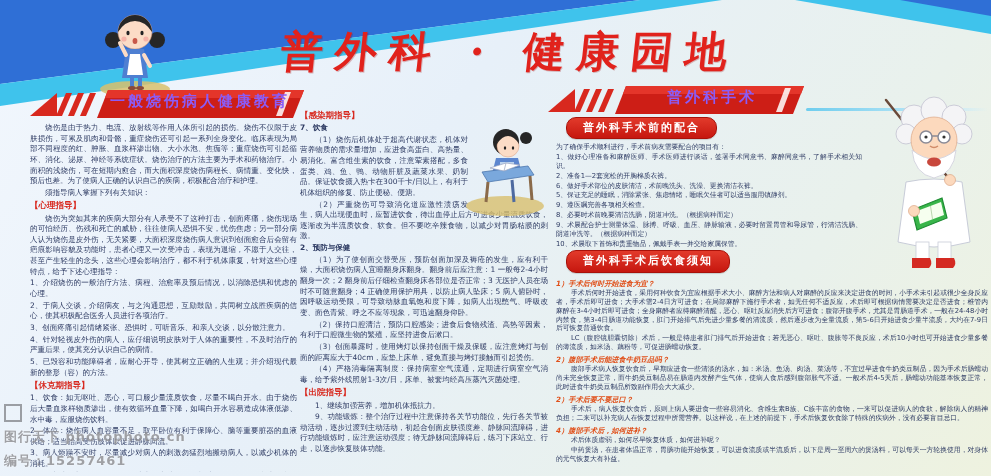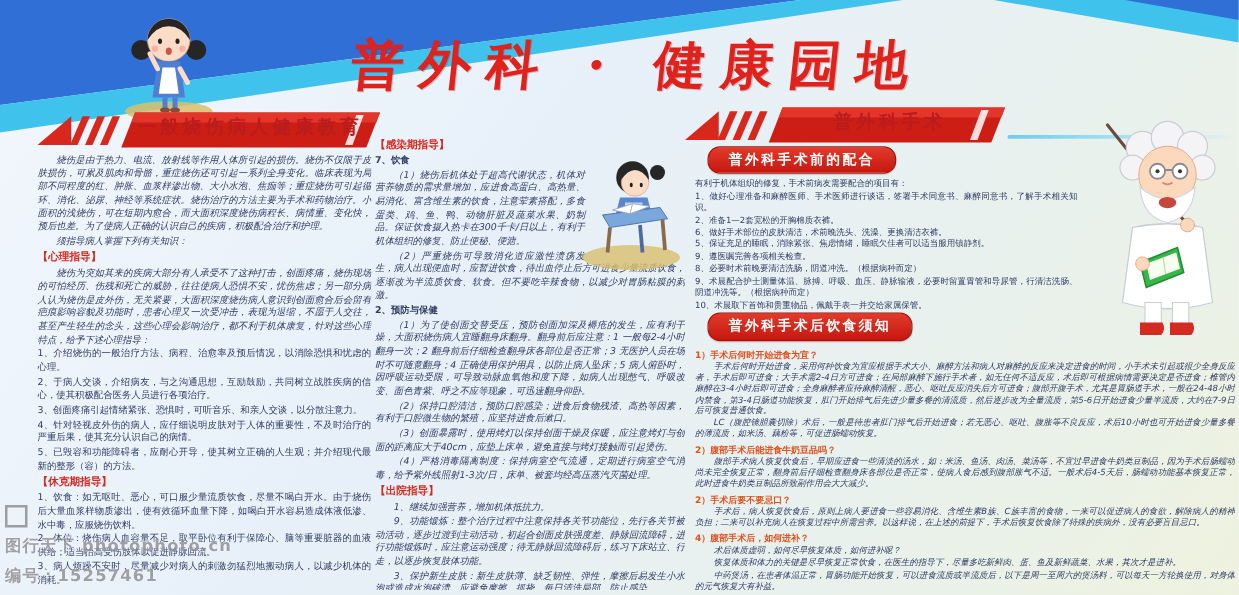--- a/index.html
+++ b/index.html
@@ -18,42 +18,42 @@
   }
   .cartoon{position:absolute;}
   .nurse{left:80px;top:2px;width:110px;height:96px;}
   .study{left:462px;top:112px;width:86px;height:106px;}
   .doctor{left:856px;top:90px;width:134px;height:196px;}
   .ribbon{position:absolute;height:32px;}
   .left-ribbon{left:30px;top:88px;width:280px;}
   .right-ribbon{left:548px;top:84px;width:262px;}
   .ribbon svg{position:absolute;left:0;top:0;}
   .ribbon-label{
-    position:absolute;top:4px;color:#b91c1c;font-weight:bold;font-size:15px;
+    position:absolute;top:4px;color:#8b5cf6;font-weight:bold;font-size:15px;
     letter-spacing:3px;text-align:center;white-space:nowrap;
   }
   .left-ribbon .ribbon-label{left:72px;width:196px;}
   .right-ribbon .ribbon-label{left:74px;width:180px;}
   .swoosh{position:absolute;left:806px;top:108px;width:182px;height:3px;border-radius:2px;
     background:linear-gradient(90deg,#6fcdee,#c9ebf8 80%,rgba(201,235,248,0));}
   .col{position:absolute;overflow:hidden;color:#2e3b63;text-align:justify;}
   .col1{left:30px;top:122px;width:267px;height:350px;font-size:7.5px;line-height:1.42;}
   .col2{left:300px;top:108px;width:248px;height:364px;font-size:7.5px;line-height:1.42;}
   .rpanel{left:556px;top:116px;width:432px;height:358px;font-size:6.8px;line-height:1.3;}
   .p{margin:1px 0;}
-  .ind{text-indent:15px;font-style:italic;}
+  .ind{text-indent:15px;}
   .sec-h{color:#d8281e;font-weight:bold;font-size:8.5px;margin:2px 0 1px 0;font-family:Liberation Mono, monospace;}
   .sub-h{font-weight:bold;margin:1px 0;}
   .redbox{
     display:inline-block;background:linear-gradient(180deg,#e23a2b,#c6170f);
     color:#fff;font-weight:bold;font-size:11px;letter-spacing:2px;
     padding:3px 16px;border-radius:10px;margin:1px 0 3px 10px;
     border:1px solid #a91109;box-shadow:0 1px 1px rgba(0,0,0,.15);
   }
-  .q{color:#e0501a;font-weight:bold;font-size:7.2px;margin:3px 0 1px 0;}
+  .q{color:#e0501a;font-weight:bold;font-size:7.2px;margin:3px 0 1px 0;font-style:italic;}
   .spacer-r{float:right;}
   .girl-spacer{width:80px;height:102px;}
   .doc-spacer{width:126px;height:172px;}
   .watermark{
     position:absolute;left:4px;bottom:6px;display:flex;align-items:flex-start;gap:6px;
     color:rgba(105,105,110,.62);font-weight:bold;font-size:13px;letter-spacing:1px;
     text-shadow:0 0 2px rgba(255,255,255,.8);
     flex-direction:column;
   }
   .wm-ico{display:inline-block;width:14px;height:14px;border:2px solid rgba(105,105,110,.62);}
@@ -153,21 +153,20 @@
     <div>
         <p class="p ind">（1）为了使创面交替受压，预防创面加深及褥疮的发生，应有利干燥，大面积烧伤病人宜睡翻身床翻身。翻身前后应注意：1 一般每2-4小时翻身一次；2 翻身前后仔细检查翻身床各部位是否正常；3 无医护人员在场时不可随意翻身；4 正确使用保护用具，以防止病人坠床；5 病人俯卧时，因呼吸运动受限，可导致动脉血氧饱和度下降，如病人出现憋气、呼吸改变、面色青紫、呼之不应等现象，可迅速翻身仰卧。</p>
         <p class="p ind">（2）保持口腔清洁，预防口腔感染；进食后食物残渣、高热等因素，有利于口腔微生物的繁殖，应坚持进食后漱口。</p>
         <p class="p ind">（3）创面暴露时，使用烤灯以保持创面干燥及保暖，应注意烤灯与创面的距离应大于40cm，应垫上床单，避免直接与烤灯接触而引起烫伤。</p>
         <p class="p ind">（4）严格消毒隔离制度：保持病室空气流通，定期进行病室空气消毒，给予紫外线照射1-3次/日，床单、被套均经高压蒸汽灭菌处理。</p>
       </div>
     <div class="sec-h">【出院指导】</div>
     <div>
         <p class="p ind">1、继续加强营养，增加机体抵抗力。</p>
         <p class="p ind">9、功能锻炼：整个治疗过程中注意保持各关节功能位，先行各关节被动活动，逐步过渡到主动活动，初起合创面皮肤强度差、静脉回流障碍，进行功能锻炼时，应注意运动强度；待无静脉回流障碍后，练习下床站立、行走，以逐步恢复肢体功能。</p>
-        <p class="p ind">3、保护新生皮肤：新生皮肤薄、缺乏韧性、弹性，摩擦后易发生小水泡或造成水泡破溃，应避免摩擦、抓挠，每日清洗局部，防止感染。</p>
       </div>
   </div>
 
   <svg class="cartoon study" viewBox="0 0 86 106">
     <ellipse cx="43" cy="94" rx="39" ry="10" fill="#d8bf6e" opacity="0.8"></ellipse>
     <circle cx="64" cy="26" r="6" fill="#262626"></circle>
     <circle cx="44" cy="30" r="13" fill="#262626"></circle>
     <circle cx="46" cy="34" r="11" fill="#fcdcc6" stroke="#d89c7e" stroke-width="0.5"></circle>
     <path d="M35,32 a11,11 0 0 1 22,0 q-5,-8 -11,-8 q-6,0 -11,8 z" fill="#262626"></path>
     <ellipse cx="43" cy="36" rx="1.2" ry="1.8" fill="#222"></ellipse>
@@ -178,50 +177,49 @@
     <path d="M28,56 L44,51 L58,53 L42,59 Z" fill="#ffffff" stroke="#9aa4c0" stroke-width="0.7"></path>
     <line x1="44" y1="51" x2="42" y2="59" stroke="#9aa4c0" stroke-width="0.7"></line>
     <line x1="26" y1="70" x2="24" y2="90" stroke="#8a6a4a" stroke-width="3"></line>
     <line x1="68" y1="64" x2="70" y2="88" stroke="#8a6a4a" stroke-width="3"></line>
     <line x1="50" y1="68" x2="52" y2="90" stroke="#4e6aa0" stroke-width="3"></line>
   </svg>
 
   <div class="col rpanel">
     <div class="spacer-r doc-spacer"></div>
     <div class="redbox">普外科手术前的配合</div>
-    <p class="p">有利于机体组织的修复，手术前病友需要配合的项目有：</p>
+    <p class="p">为了确保手术顺利进行，手术前病友需要配合的项目有：</p>
     <div>
         <p class="p">1、做好心理准备和麻醉医师、手术医师进行谈话，签署手术同意书、麻醉同意书，了解手术相关知识。</p>
         <p class="p">2、准备1—2套宽松的开胸棉质衣裤。</p>
         <p class="p">6、做好手术部位的皮肤清洁，术前晚洗头、洗澡、更换清洁衣裤。</p>
         <p class="p">5、保证充足的睡眠，消除紧张、焦虑情绪，睡眠欠佳者可以适当服用镇静剂。</p>
         <p class="p">9、遵医嘱完善各项相关检查。</p>
         <p class="p">8、必要时术前晚要清洁洗肠，阴道冲洗。（根据病种而定）</p>
         <p class="p">9、术晨配合护士测量体温、脉搏、呼吸、血压、静脉输液，必要时留置胃管和导尿管，行清洁洗肠、阴道冲洗等。（根据病种而定）</p>
         <p class="p">10、术晨取下首饰和贵重物品，佩戴手表一并交给家属保管。</p>
       </div>
     <div class="redbox">普外科手术后饮食须知</div>
 
     <div class="q">1）手术后何时开始进食为宜？</div>
     <div>
         <p class="p ind">手术后何时开始进食，采用何种饮食为宜应根据手术大小、麻醉方法和病人对麻醉的反应来决定进食的时间，小手术未引起或很少全身反应者，手术后即可进食；大手术需2-4日方可进食；在局部麻醉下施行手术者，如无任何不适反应，术后即可根据病情需要决定是否进食；椎管内麻醉在3-4小时后即可进食；全身麻醉者应待麻醉清醒，恶心、呕吐反应消失后方可进食；腹部开腹手术，尤其是胃肠道手术，一般在24-48小时内禁食，第3-4日肠道功能恢复，肛门开始排气后先进少量多餐的清流质，然后逐步改为全量流质，第5-6日开始进食少量半流质，大约在7-9日后可恢复普通饮食。</p>
         <p class="p ind">LC（腹腔镜胆囊切除）术后，一般是待患者肛门排气后开始进食；若无恶心、呕吐、腹胀等不良反应，术后10小时也可开始进食少量多餐的薄流质，如米汤、藕粉等，可促进肠蠕动恢复。</p>
       </div>
     <div class="q">2）腹部手术后能进食牛奶豆品吗？</div>
     <div>
-        <p class="p ind">腹部手术病人恢复饮食后，早期应进食一些清淡的汤水，如：米汤、鱼汤、肉汤、菜汤等，不宜过早进食牛奶类豆制品，因为手术后肠蠕动尚未完全恢复正常，翻身前后仔细检查翻身床各部位是否正常，使病人食后感到腹部胀气不适。一般术后4-5天后，肠蠕动功能基本恢复正常，此时进食牛奶类豆制品所致副作用会大大减少。</p>
+        <p class="p ind">腹部手术病人恢复饮食后，早期应进食一些清淡的汤水，如：米汤、鱼汤、肉汤、菜汤等，不宜过早进食牛奶类豆制品，因为手术后肠蠕动尚未完全恢复正常，而牛奶类豆制品易在肠道内发酵产生气体，使病人食后感到腹部胀气不适。一般术后4-5天后，肠蠕动功能基本恢复正常，此时进食牛奶类豆制品所致副作用会大大减少。</p>
       </div>
     <div class="q">2）手术后要不要忌口？</div>
     <div>
         <p class="p ind">手术后，病人恢复饮食后，原则上病人要进食一些容易消化、含维生素B族、C族丰富的食物，一来可以促进病人的食欲，解除病人的精神负担；二来可以补充病人在恢复过程中所需营养。以这样说，在上述的前提下，手术后恢复饮食除了特殊的疾病外，没有必要盲目忌口。</p>
       </div>
     <div class="q">4）腹部手术后，如何进补？</div>
     <div>
         <p class="p ind">术后体质虚弱，如何尽早恢复体质，如何进补呢？</p>
-        <p class="p ind">恢复体质和体力的关键是尽早恢复正常饮食，在医生的指导下，尽量多吃新鲜肉、蛋、鱼及新鲜蔬菜、水果，其次才是进补。</p>
         <p class="p ind">中药煲汤，在患者体温正常，胃肠功能开始恢复，可以进食流质或半流质后，以下是周一至周六的煲汤料，可以每天一方轮换使用，对身体的元气恢复大有补益。</p>
       </div>
     
     
   </div>
 
   <svg class="cartoon doctor" viewBox="0 0 134 196">
     <line x1="30" y1="10" x2="94" y2="90" stroke="#6a4a3a" stroke-width="2.5" stroke-linecap="round"></line>
     <circle cx="58" cy="28" r="13" fill="#f4f4f6" stroke="#ccccd8" stroke-width="1"></circle>
     <circle cx="78" cy="20" r="13" fill="#f4f4f6" stroke="#ccccd8" stroke-width="1"></circle>

